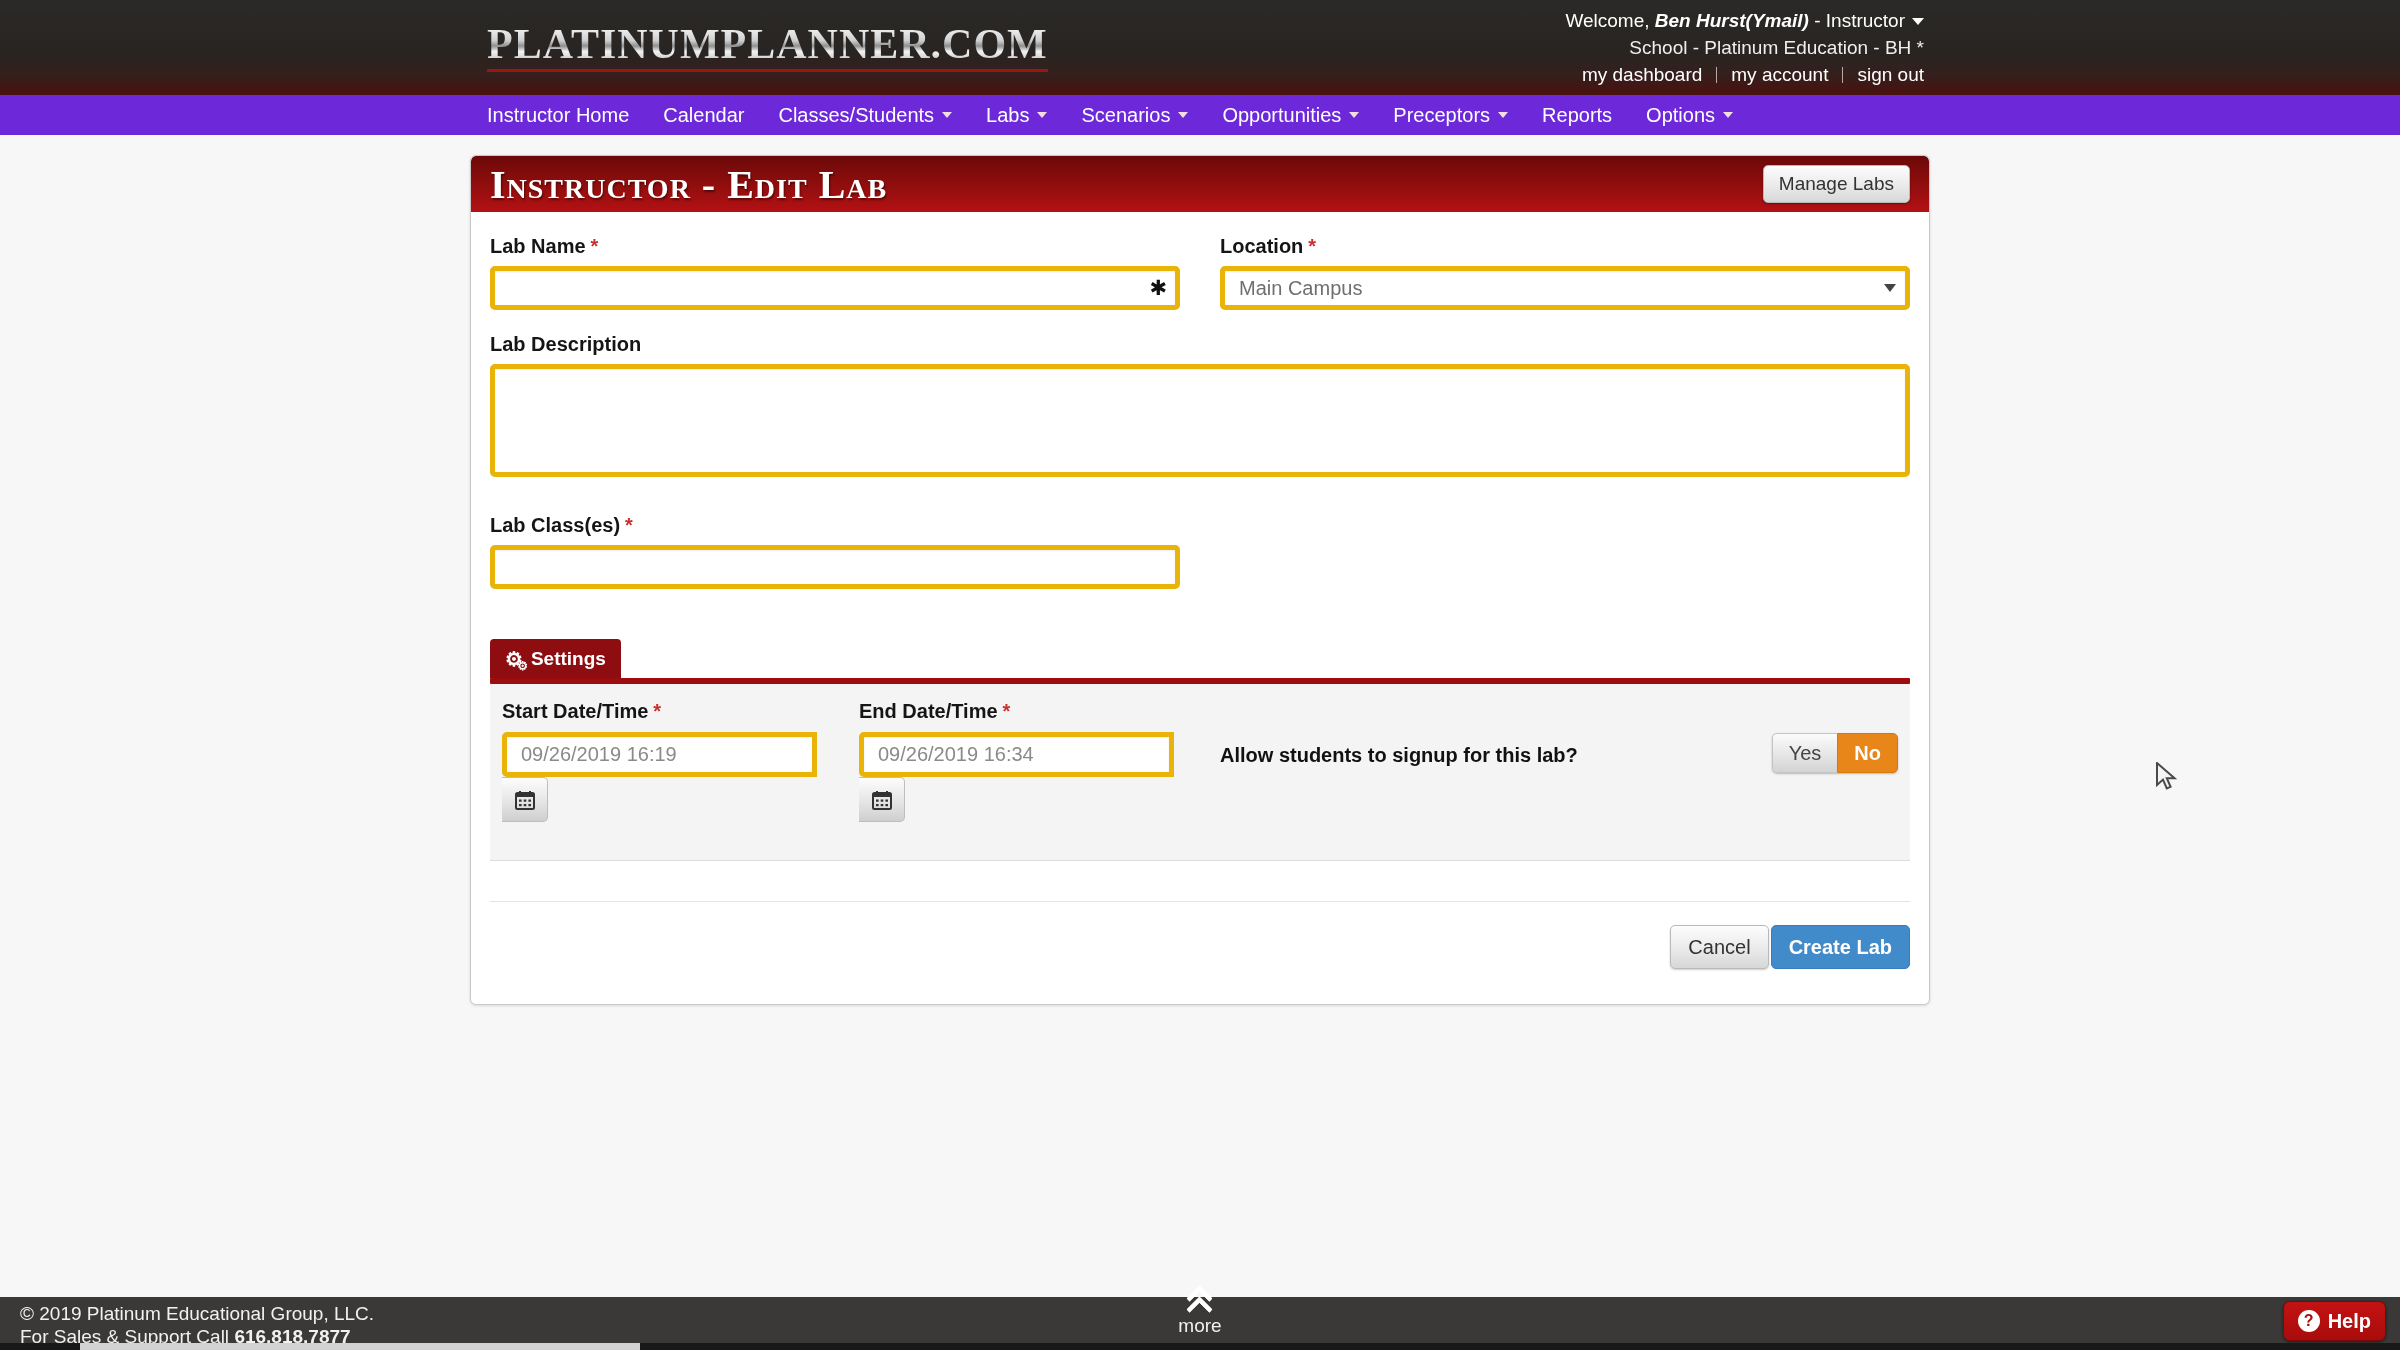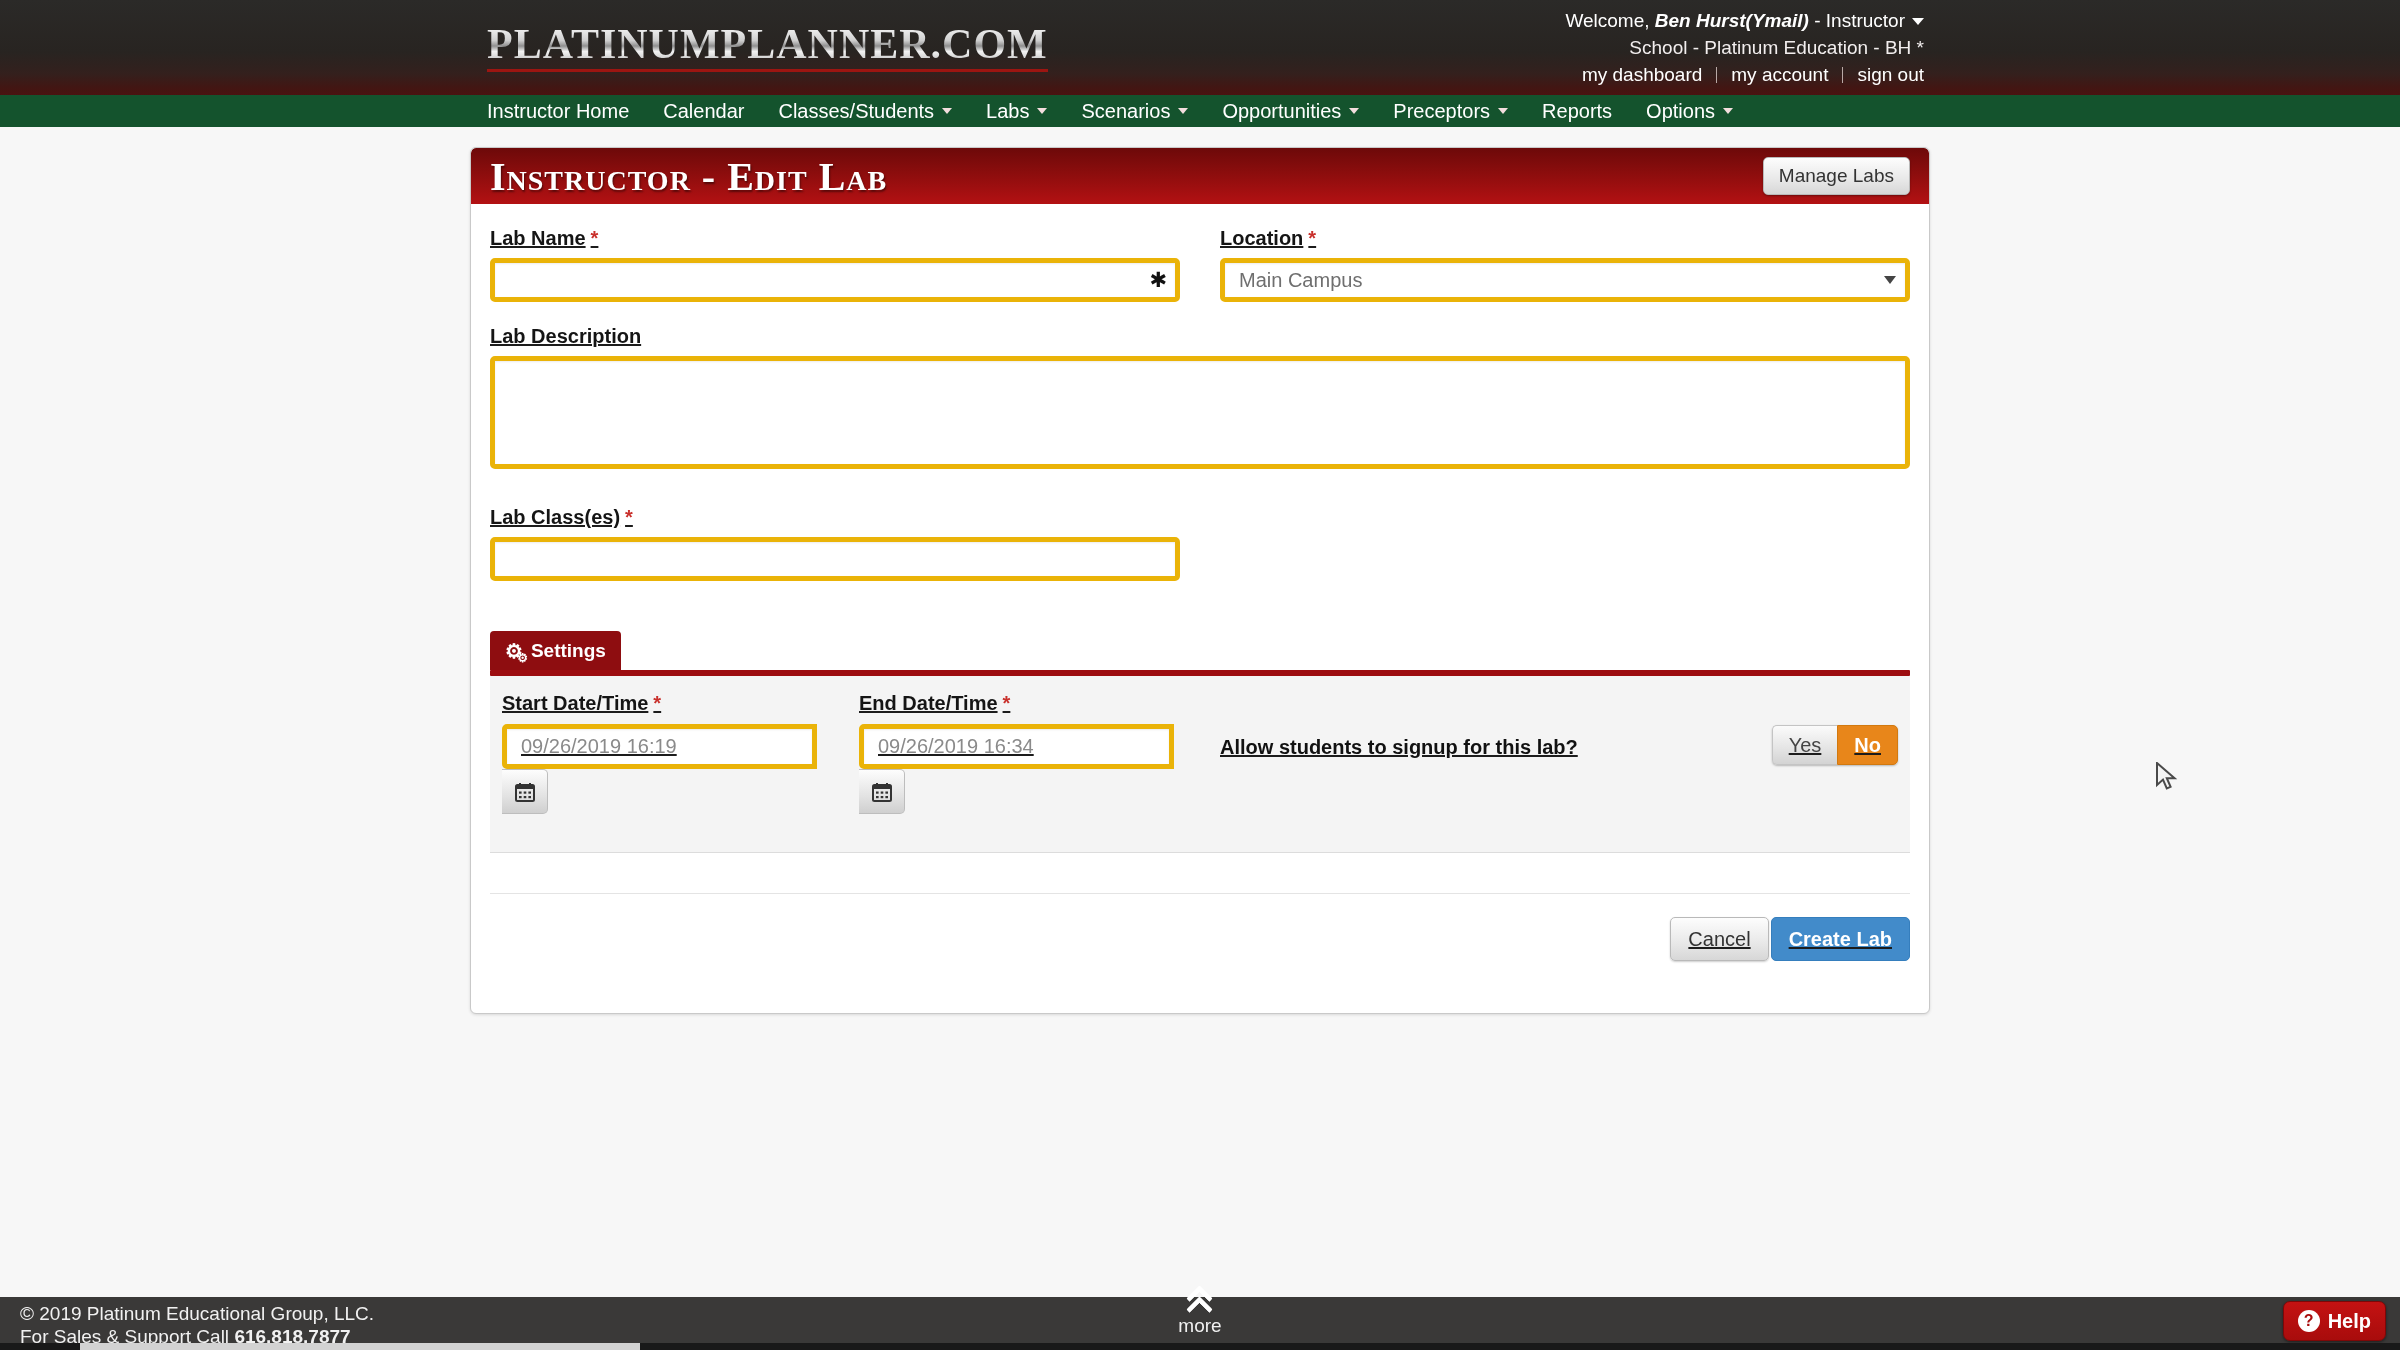--- a/index.html
+++ b/index.html
@@ -30,21 +30,21 @@
   .welcome-line { cursor:pointer; }
   .welcome-line b i { font-style:italic; }
   .caret-down { display:inline-block; width:0; height:0; margin-left:7px; vertical-align:middle;
     border-left:6px solid transparent; border-right:6px solid transparent; border-top:7px solid #fff; }
   .school-line { color:#f2eeee; }
   .header-links { display:flex; justify-content:flex-end; align-items:center; gap:14px; }
   .header-links a { color:#fff; text-decoration:none; cursor:pointer;text-align:right; }
   .hl-sep { width:1px; height:16px; background:#b9a9a6; display:inline-block; }
 
   
-  .main-nav { background:#14532d; height:32px; }
+  .main-nav { background:#6d28d9; height:40px; }
   .main-nav .container { display:flex; align-items:stretch; height:100%; }
   .nav-item { color:#fff; text-decoration:none; font-size:20px; display:flex; align-items:center;
     padding:0 17px; cursor:pointer; white-space:nowrap; }
   .nav-item.has-caret::after { content:""; width:0; height:0; margin-left:8px;
     border-left:5px solid transparent; border-right:5px solid transparent; border-top:6px solid #f3dede; }
 
   
   .main-area { padding-top:20px; min-height:1142px; background:#f7f7f7; }
   .card { width:1460px; margin:0 auto; background:#fff; border:1px solid #c9c9c9;
     border-radius:6px; box-shadow:0 1px 3px rgba(0,0,0,.12); overflow:hidden; }
@@ -53,21 +53,21 @@
     padding:0 19px; border-radius:5px 5px 0 0;
     background:linear-gradient(180deg,#6d0909 0%,#8c0d0d 45%,#b31113 100%);
   }
   .card-title { font-family:"Liberation Serif", serif; font-variant:small-caps; font-weight:bold;
     color:#fff; font-size:40px; letter-spacing:1px; text-shadow:1px 2px 2px rgba(0,0,0,.45); }
   .btn { display:inline-flex; align-items:center; justify-content:center; cursor:pointer;
     border:1px solid #b9b9b9; border-radius:5px; font-size:19px; color:#333;
     background:linear-gradient(180deg,#fdfdfd 0%,#e8e8e8 60%,#d7d7d7 100%); }
   .btn-manage { height:38px; padding:0 15px; box-shadow:0 1px 2px rgba(0,0,0,.35); }
 
-  .card-body { padding:13px 19px 17px;text-decoration:underline; }
+  .card-body { padding:13px 19px 0; }
   .form-row { display:flex; gap:40px; }
   .col { flex:1; }
   label.fld { display:block; font-weight:bold; font-size:20px; color:#151515; margin:10px 0 8px; }
   .req { color:#c9302c; font-weight:bold; margin-left:5px; }
   .input-wrap { position:relative; }
   input.text, select.sel, textarea.ta {
     width:100%; height:44px; border:5px solid #eab308; border-radius:5px;
     padding:0 14px; font-size:20px; font-family:"Liberation Sans", sans-serif;
     background:#fff; box-shadow:inset 0 1px 2px rgba(0,0,0,.08); outline:none; color:#333;
   }

